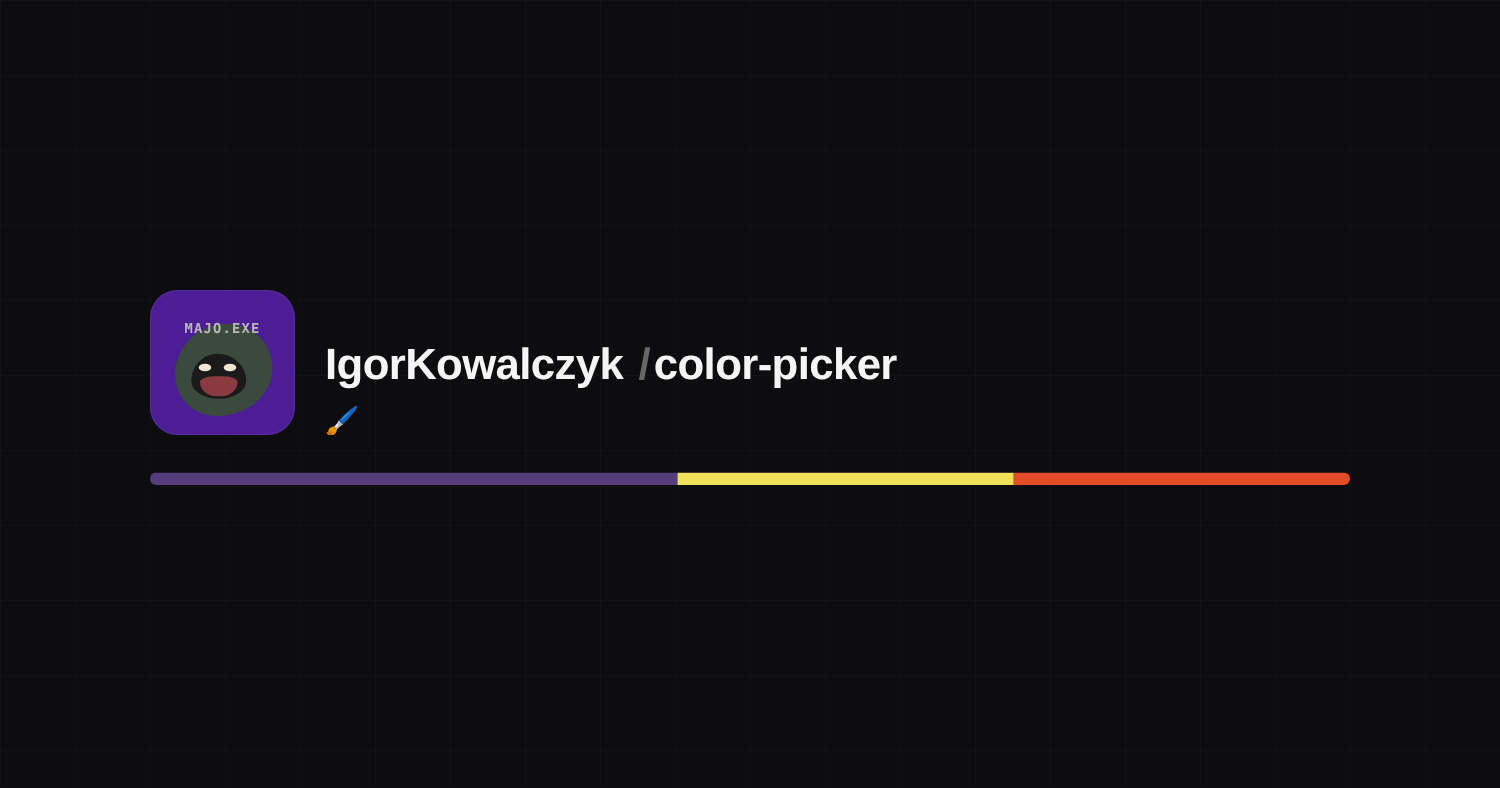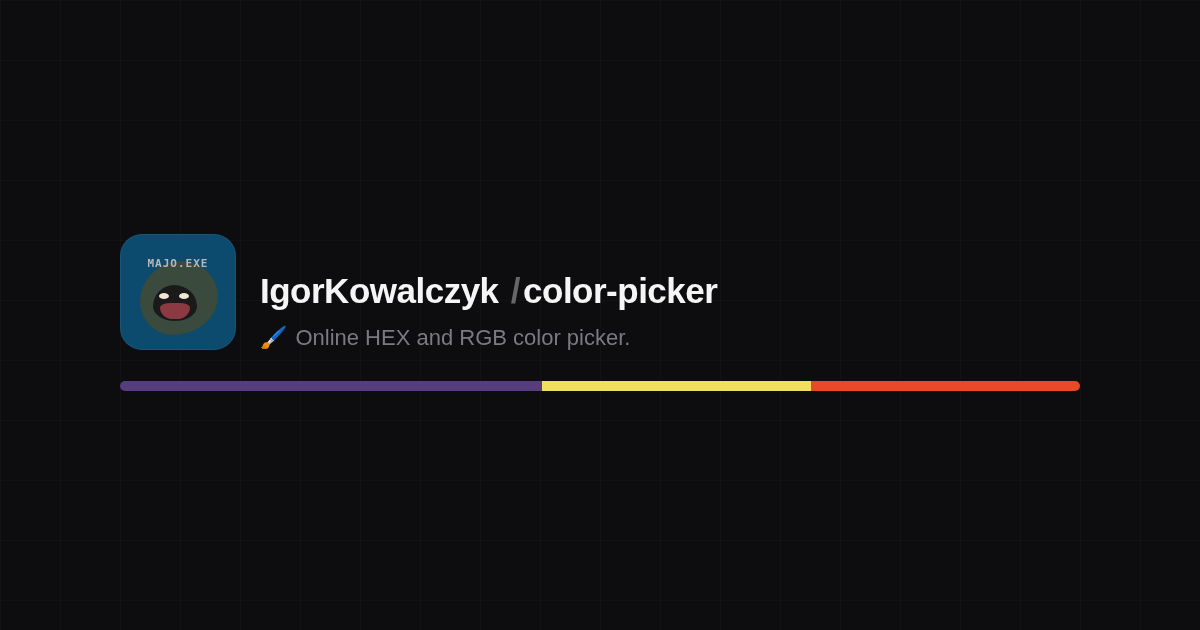--- a/index.html
+++ b/index.html
@@ -29,21 +29,21 @@
     }
     .header-row {
       display: flex;
       align-items: center;
       gap: 24px;
     }
     .avatar {
       width: 116px;
       height: 116px;
       border-radius: 22px;
-      background: #0c4a6e;
+      background: #4c1d95;
       border: 1px solid rgba(255,255,255,0.06);
       display: flex;
       align-items: center;
       justify-content: center;
       flex-shrink: 0;
       position: relative;
       overflow: hidden;
     }
     .avatar-inner {
       position: absolute;
@@ -166,21 +166,20 @@
         <div class="avatar-label">MAJO.EXE</div>
       </div>
     </div>
     <div class="title-block">
       <div class="title">
         <span>IgorKowalczyk</span>
         <span class="sep">/</span><span>color-picker</span>
       </div>
       <div class="description">
         <span class="brush-icon">🖌️</span>
-        <span>Online HEX and RGB color picker.</span>
       </div>
     </div>
   </div>
 
   <div class="lang-bar-wrap">
     <div class="lang-bar" id="lang-bar">
         <div class="lang-seg" style="width: 44%; background: rgb(86, 61, 124);"></div>
         <div class="lang-seg" style="width: 28%; background: rgb(241, 224, 90);"></div>
         <div class="lang-seg" style="width: 28%; background: rgb(227, 76, 38);"></div>
       </div>

